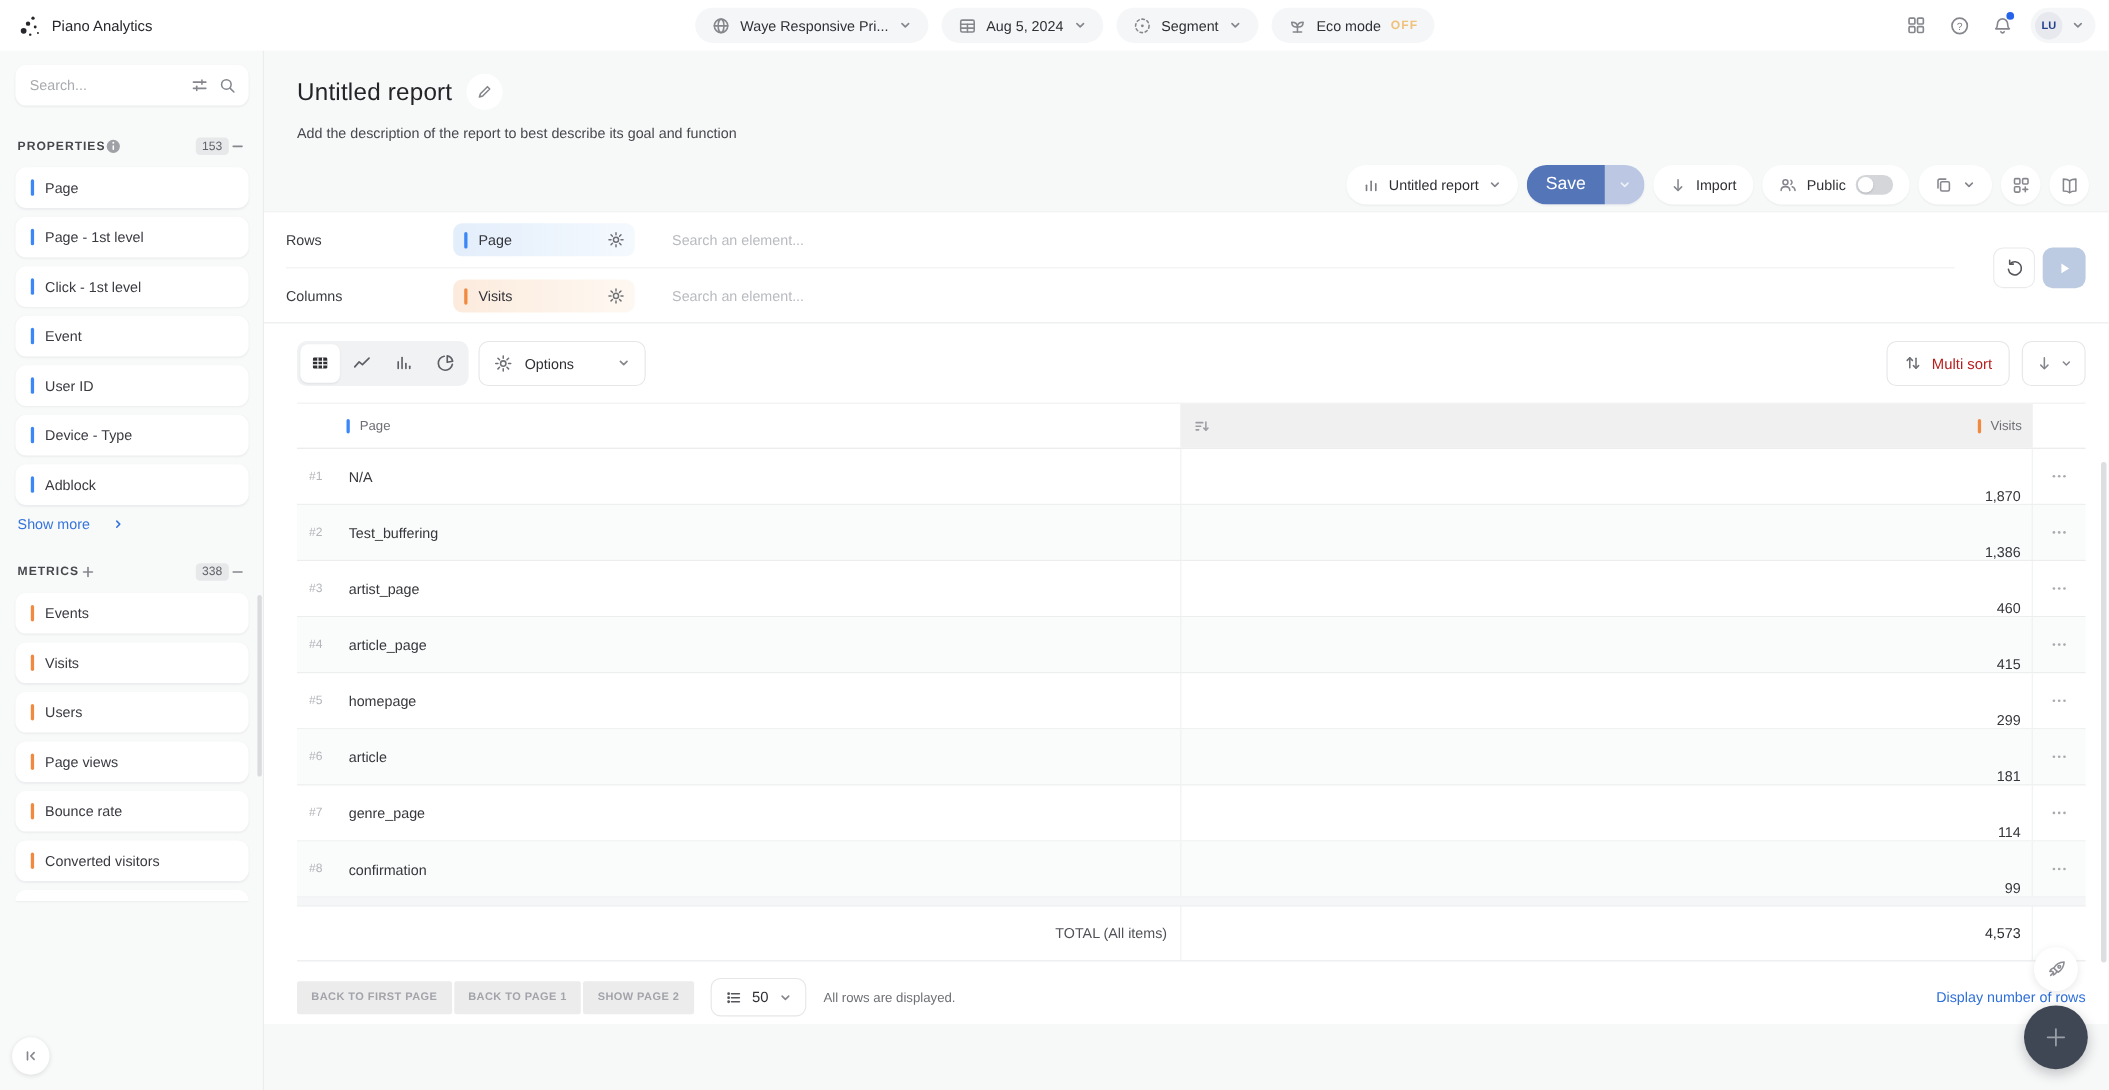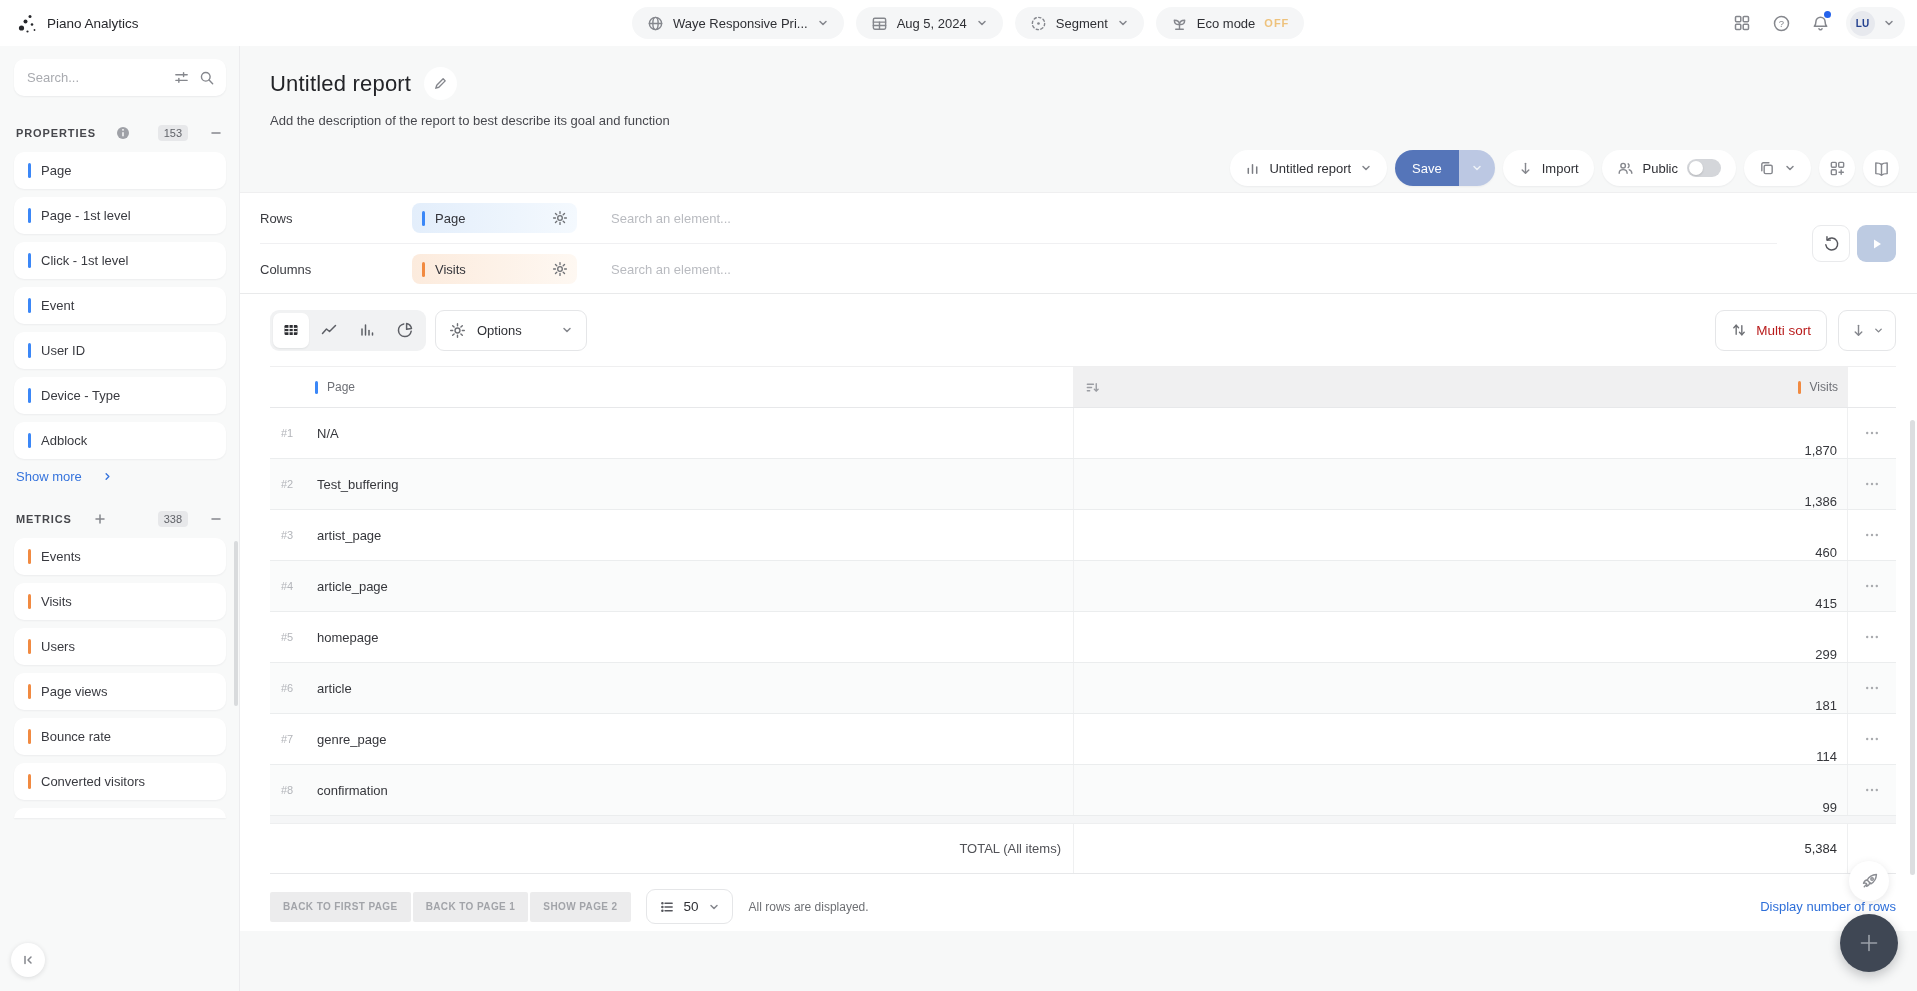--- a/index.html
+++ b/index.html
@@ -21,21 +21,21 @@
   .icon-btn{width:34px;height:34px;border-radius:50%;background:transparent;border:none;display:flex;align-items:center;justify-content:center;position:relative}
   .bell-dot{position:absolute;top:5px;right:6px;width:7px;height:7px;border-radius:50%;background:#2563eb}
   .avatar-pill{display:flex;align-items:center;gap:8px;background:#f5f6f7;border:none;border-radius:999px;height:32px;padding:0 10px 0 4px;margin-left:4px}
   .avatar{width:25px;height:25px;border-radius:50%;background:#e7e9ee;display:flex;align-items:center;justify-content:center;font-size:10px;font-weight:bold;color:#23408f}
 
   
   .sidebar{position:absolute;top:46px;left:0;bottom:0;width:240px;background:#f8f9f9;border-right:1px solid #ececee;padding:13px 13px 0 14px}
   .search-box{height:37px;background:#fff;border-radius:10px;box-shadow:0 1px 2px rgba(20,24,32,.06);display:flex;align-items:center;gap:9px;padding:0 11px 0 13px}
   .search-box input{flex:1;min-width:0;border:none;font-size:13px;color:#8b5cf6;background:transparent}
   .search-box input::placeholder{color:#a9abb0}
-  .section-head{display:flex;align-items:center;gap:20px;margin:29px 2px 11px 2px;font-size:11px;letter-spacing:.9px;color:#47484d;font-weight:bold}
+  .section-head{display:flex;align-items:center;gap:0;margin:29px 2px 11px 2px;font-size:11px;letter-spacing:.9px;color:#47484d;font-weight:bold}
   .count-badge{margin-left:auto;background:#e7e8ea;border-radius:4px;padding:2px 6px;font-size:11px;letter-spacing:0;color:#606268;font-weight:normal}
   .mini-btn{border:none;background:none;display:flex;align-items:center;justify-content:center;padding:2px}
   .item-card{height:37px;background:#fff;border-radius:10px;box-shadow:0 1px 2px rgba(20,24,32,.05);display:flex;align-items:center;padding:0 10px 0 14px;margin-bottom:8px;font-size:13px;color:#393a40}
   .accent{width:3px;height:15px;border-radius:2px;margin-right:10px;flex:none}
   .accent.blue{background:#3b87f7}
   .accent.orange{background:#f18a41}
   .show-more{display:inline-flex;align-items:center;gap:20px;margin:2px 2px 0 2px;font-size:13px;color:#3674dd;text-decoration:none}
   .partial-card{height:10px;background:#fff;border-radius:10px 10px 0 0;box-shadow:0 1px 2px rgba(20,24,32,.05)}
   .collapse-btn{position:absolute;left:11px;bottom:14px;width:34px;height:34px;border-radius:50%;background:#fff;border:none;box-shadow:0 1px 5px rgba(20,24,32,.13);display:flex;align-items:center;justify-content:center}
   .sb-thumb{position:absolute;right:1px;top:495px;width:4px;height:165px;background:#d9dbdd;border-radius:2px}
@@ -44,21 +44,21 @@
   .main{position:absolute;left:240px;top:46px;right:0;bottom:0}
   .report-head{position:absolute;left:30px;top:21px}
   .report-title-row{display:flex;align-items:center;gap:13px}
   .report-title{font-size:22px;font-weight:400;color:#232428;letter-spacing:.2px}
   .pencil-btn{width:33px;height:33px;border-radius:50%;background:#fff;border:none;display:flex;align-items:center;justify-content:center}
   .report-desc{margin-top:13px;font-size:13px;color:#47484e}
 
   .toolbar{position:absolute;top:104px;right:18px;display:flex;align-items:center;gap:8px}
   .tb-pill{height:36px;background:#fff;border:none;border-radius:999px;display:flex;align-items:center;gap:9px;padding:0 15px;font-size:13px;color:#2f3035;box-shadow:0 1px 2px rgba(20,24,32,.05)}
   .save-group{display:flex;height:36px;border-radius:999px;overflow:hidden;box-shadow:0 1px 2px rgba(20,24,32,.05)}
-  .save-main{background:#5575b9;color:#fff;border:none;padding:0 17px;font-size:13px;display:flex;align-items:center}
+  .save-main{background:#5575b9;color:#fff;border:none;padding:0 17px;font-size:16px;display:flex;align-items:center}
   .save-caret{background:#bcc8e3;border:none;width:36px;display:flex;align-items:center;justify-content:center}
   .toggle{width:34px;height:18px;border-radius:9px;background:#d4d6da;position:relative;flex:none}
   .toggle-knob{position:absolute;left:2px;top:2px;width:14px;height:14px;border-radius:50%;background:#fff;box-shadow:0 1px 2px rgba(0,0,0,.15)}
   .tb-circle{width:36px;height:36px;border-radius:50%;background:#fff;border:none;display:flex;align-items:center;justify-content:center;box-shadow:0 1px 2px rgba(20,24,32,.05)}
 
   
   .panel{position:absolute;left:0;right:0;top:146px;height:739px;background:#fff;border-top:1px solid #efeff0}
   .builder{position:relative;height:101px;border-bottom:1px solid #e9eaeb}
   .builder-row{height:50px;display:flex;align-items:center;padding-left:20px}
   .b-div{height:1px;background:#f0f0f2;margin:0 140px 0 20px}
@@ -778,21 +778,21 @@
                 </span>
               </button>
             </div>
 
         </div>
       </div>
       <div class="t-gap"></div>
       <div class="table">
         <div class="tgrid t-total">
           <div class="total-label">TOTAL (All items)</div>
-          <div class="total-value">5,384</div>
+          <div class="total-value">4,573</div>
           <div></div>
         </div>
       </div>
 
       <div class="pagination">
         <button class="pg-btn">BACK TO FIRST PAGE</button>
         <button class="pg-btn">BACK TO PAGE 1</button>
         <button class="pg-btn">SHOW PAGE 2</button>
         <button class="page-size">
           <span>

